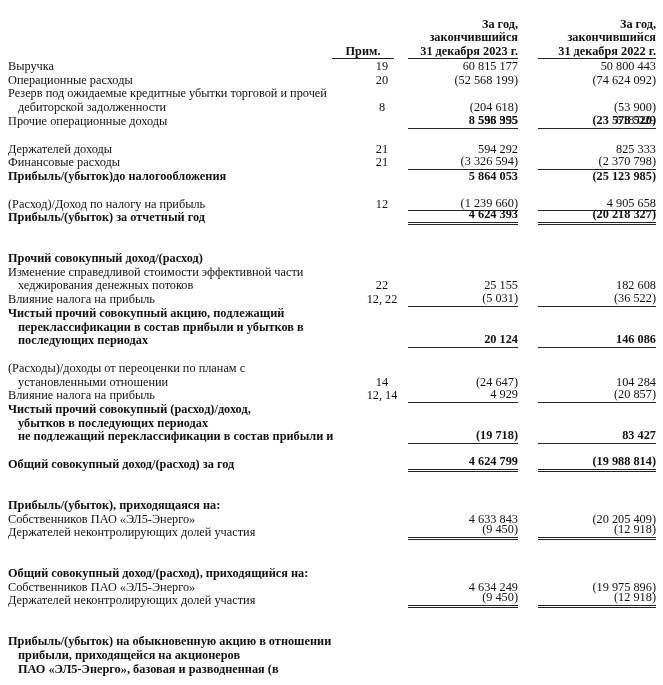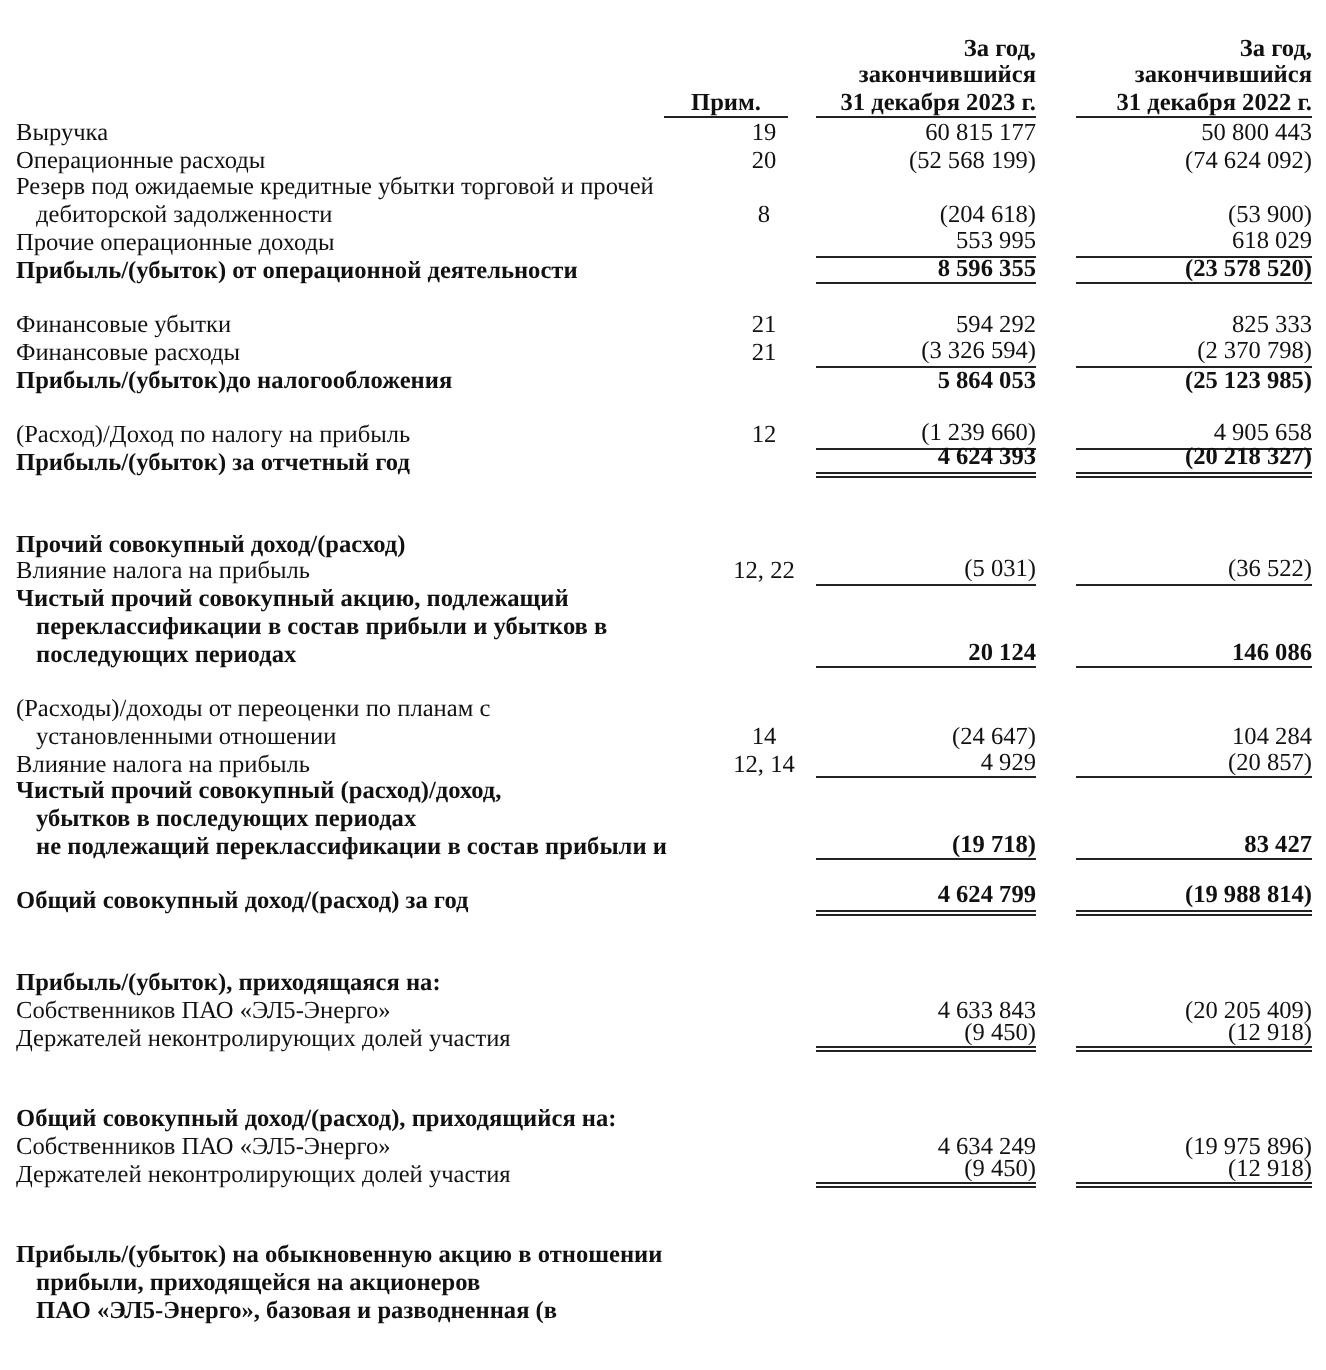--- a/index.html
+++ b/index.html
@@ -73,29 +73,28 @@
       <span class="v2">(53 900)</span>
     </div>
 
     <div class="row">
       <span class="lbl">Прочие операционные доходы</span>
       <span class="v1 ul">553 995</span>
       <span class="v2 ul">618 029</span>
     </div>
 
     <div class="row bold">
-      <span class="lbl">Прибыль/(убыток) от операционной деятельности</span>
       <span class="v1 ul">8 596 355</span>
       <span class="v2 ul">(23 578 520)</span>
     </div>
 
     <div class="gap"></div>
 
     <div class="row">
-      <span class="lbl">Финансовые убытки</span>
+      <span class="lbl">Держателей доходы</span>
       <span class="note">21</span>
       <span class="v1">594 292</span>
       <span class="v2">825 333</span>
     </div>
 
     <div class="row">
       <span class="lbl">Финансовые расходы</span>
       <span class="note">21</span>
       <span class="v1 ul">(3 326 594)</span>
       <span class="v2 ul">(2 370 798)</span>
@@ -121,20 +120,29 @@
       <span class="v1 dul">4 624 393</span>
       <span class="v2 dul">(20 218 327)</span>
     </div>
 
     <div class="gap2"></div>
 
     <div class="row bold">
       <span class="lbl">Прочий совокупный доход/(расход)</span>
     </div>
 
+    <div class="row">
+      <span class="lbl">
+        <div>Изменение справедливой стоимости эффективной части</div>
+        <div class="l2">хеджирования денежных потоков</div>
+      </span>
+      <span class="note">22</span>
+      <span class="v1">25 155</span>
+      <span class="v2">182 608</span>
+    </div>
 
     <div class="row">
       <span class="lbl">Влияние налога на прибыль</span>
       <span class="note">12, 22</span>
       <span class="v1 ul">(5 031)</span>
       <span class="v2 ul">(36 522)</span>
     </div>
 
     <div class="row bold">
       <span class="lbl">

